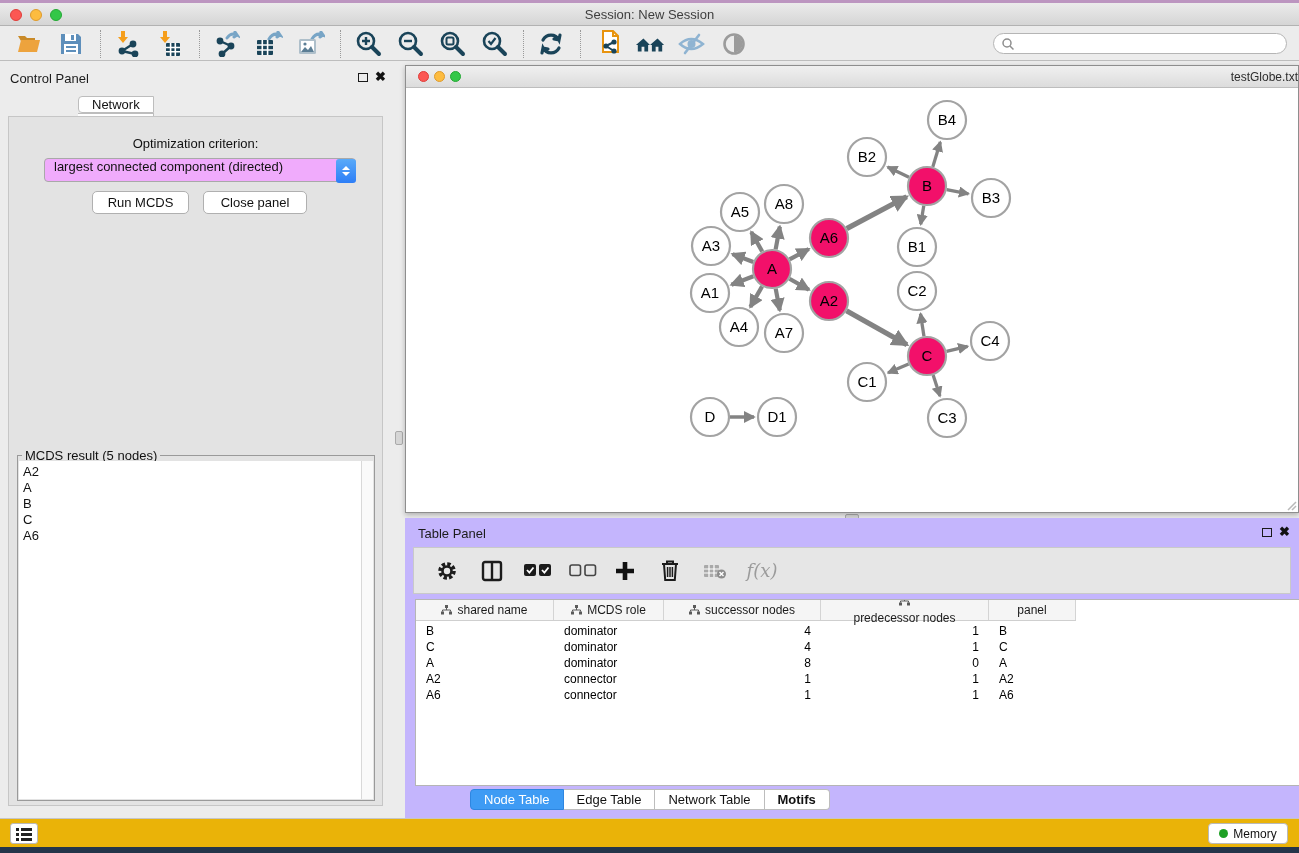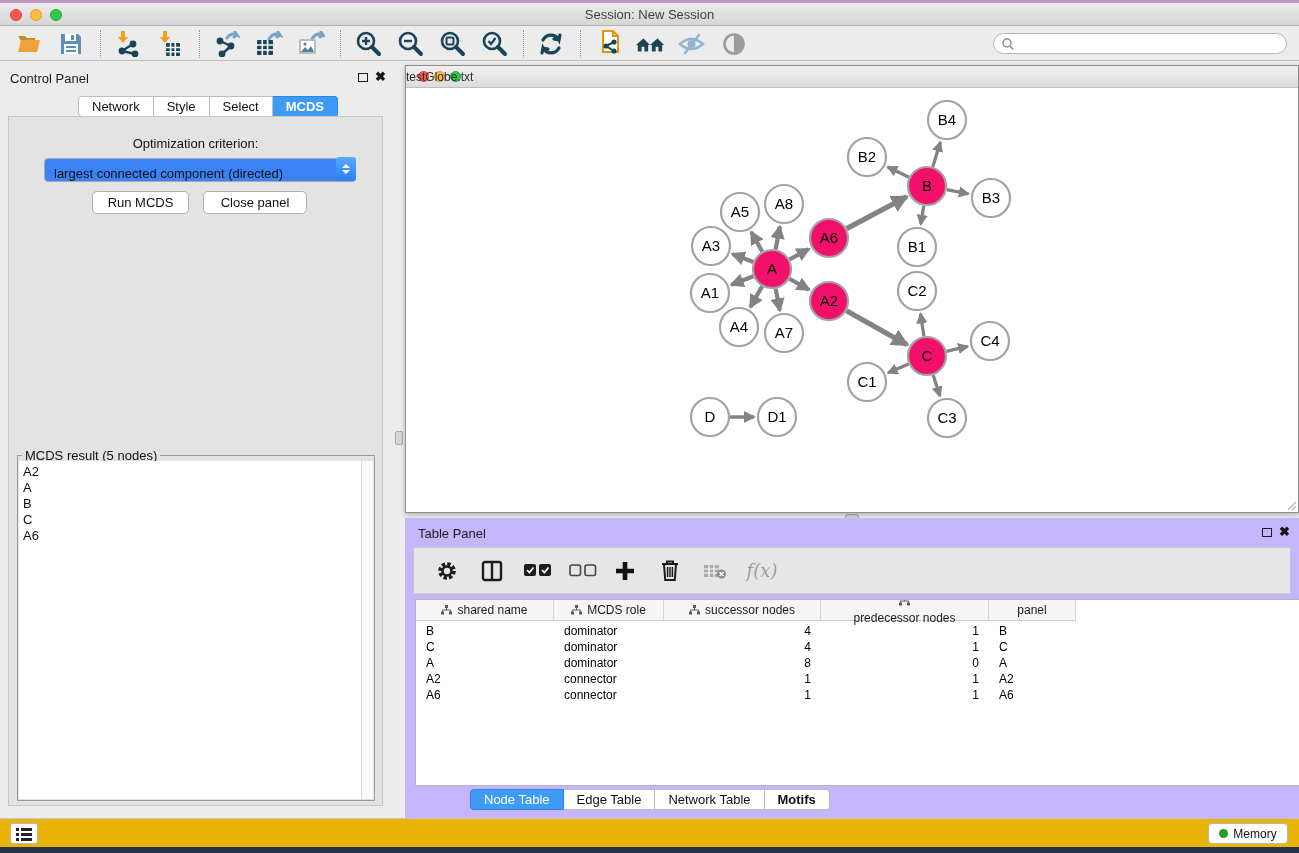--- a/index.html
+++ b/index.html
@@ -27,32 +27,32 @@
   .searchbox { position:absolute; right:12px; top:6px; width:294px; height:21px; background:#fff;
     border:1px solid #b5b5b5; border-radius:11px; display:flex; align-items:center; padding-left:7px; }
   .searchbox input { border:none; outline:none; flex:1; font-size:12px; background:transparent; height:17px; }
 
   
   .control-panel { position:absolute; left:0; top:61px; width:391px; height:757px; background:#ececec; }
   .panel-title { position:absolute; font-size:13px; color:#1c1c1c; }
   .float-ic { position:absolute; width:10px; height:9px; border:1.5px solid #1a1a1a; background:transparent; }
   .close-ic { position:absolute; font-size:13px; font-weight:bold; color:#111; line-height:10px; }
 
-  .cp-tabs { position:absolute; left:78px; top:96px; height:21px; display:flex; }
+  .cp-tabs { position:absolute; left:78px; top:96px; height:21px; display:flex;flex-direction:column; }
   .seg-tab { height:21px; padding:0 13px; font-size:13px; color:#111; background:#fff;
     border:1px solid #bdbdbd; border-left:none; display:flex; align-items:center; }
   .seg-tab:first-child { border-left:1px solid #bdbdbd; border-radius:4px 0 0 4px; }
   .seg-tab:last-child { border-radius:0 4px 4px 0;font-weight:bold; }
   .seg-tab.active { background:#3e9bf4; border-color:#2e86e0; color:#fff; }
 
   .cp-inner { position:absolute; left:8px; top:116px; width:375px; height:690px;
     background:#e3e3e3; border:1px solid #c6c6c6; }
   .opt-label { position:absolute; left:0; width:100%; top:19px; text-align:center; font-size:13px; color:#111; }
-  .dropdown { position:absolute; left:35px; top:41px; width:312px; height:24px; background:#3b82f6;
-    border:1px solid #a9a9a9; border-radius:4px; display:flex; align-items:flex-end; }
+  .dropdown { position:absolute; left:35px; top:41px; width:312px; height:24px; background:#f0abfc;
+    border:1px solid #a9a9a9; border-radius:4px; display:flex; align-items:flex-start; }
   .dropdown .val { flex:1; font-size:13px; color:#111; padding-left:9px; white-space:nowrap; }
   .dropdown .stepper { width:20px; height:24px; margin-right:-1px; border-radius:3px;
     background:linear-gradient(#59aaf9,#2d7ef7); display:flex; flex-direction:column;
     align-items:center; justify-content:center; gap:2px; }
   .chev { width:0; height:0; border-left:4px solid transparent; border-right:4px solid transparent; }
   .chev.up { border-bottom:4px solid #fff; }
   .chev.dn { border-top:4px solid #fff; }
   .cp-btn { position:absolute; height:23px; background:#fff; border:1px solid #b0b0b0; border-radius:5px;
     font-size:13px; color:#111; display:flex; align-items:center; justify-content:center; }
 
@@ -71,21 +71,21 @@
   .split-h { position:absolute; left:845px; top:514px; width:14px; height:6px; background:#d6d6d6;
     border:1px solid #aaa; border-radius:2px; }
 
   
   .net-window { position:absolute; left:405px; top:65px; width:894px; height:448px;
     border:1px solid #8e8e8e; background:#fff; box-shadow:0 2px 5px rgba(0,0,0,.25); }
   .net-titlebar { position:absolute; left:0; top:0; right:0; height:22px;
     background:linear-gradient(#f0f0f0,#dcdcdc); border-bottom:1px solid #bdbdbd; }
   .net-titlebar .tl { top:5px; width:11px; height:11px; }
   .net-titlebar .tl.red { left:12px; } .net-titlebar .tl.yellow { left:28px; } .net-titlebar .tl.green { left:44px; }
-  .net-titlebar .title { position:absolute; left:0; right:0; top:4px; text-align:left; font-size:12px; color:#2d2d2d; }
+  .net-titlebar .title { position:absolute; left:0; right:0; top:4px; text-align:right; font-size:12px; color:#2d2d2d; }
   .net-canvas { position:absolute; left:0; top:22px; right:0; bottom:0; background:#fff; }
   .resize-grip { position:absolute; right:1px; bottom:1px; width:12px; height:12px; }
 
   
   .table-panel { position:absolute; left:405px; top:518px; width:894px; height:300px; background:#c4b5fd; }
   .tp-toolbar { position:absolute; left:8px; top:29px; width:878px; height:47px; background:#e6e6e6;
     border:1px solid #c9c9c9; display:flex; align-items:center; padding-left:16px; }
   .tp-btn { width:34px; height:34px; display:flex; align-items:center; justify-content:center; margin-right:5px; }
   .fx { font-family:"DejaVu Serif", serif; font-style:italic; font-size:18px; color:#9b9b9b; }
 

